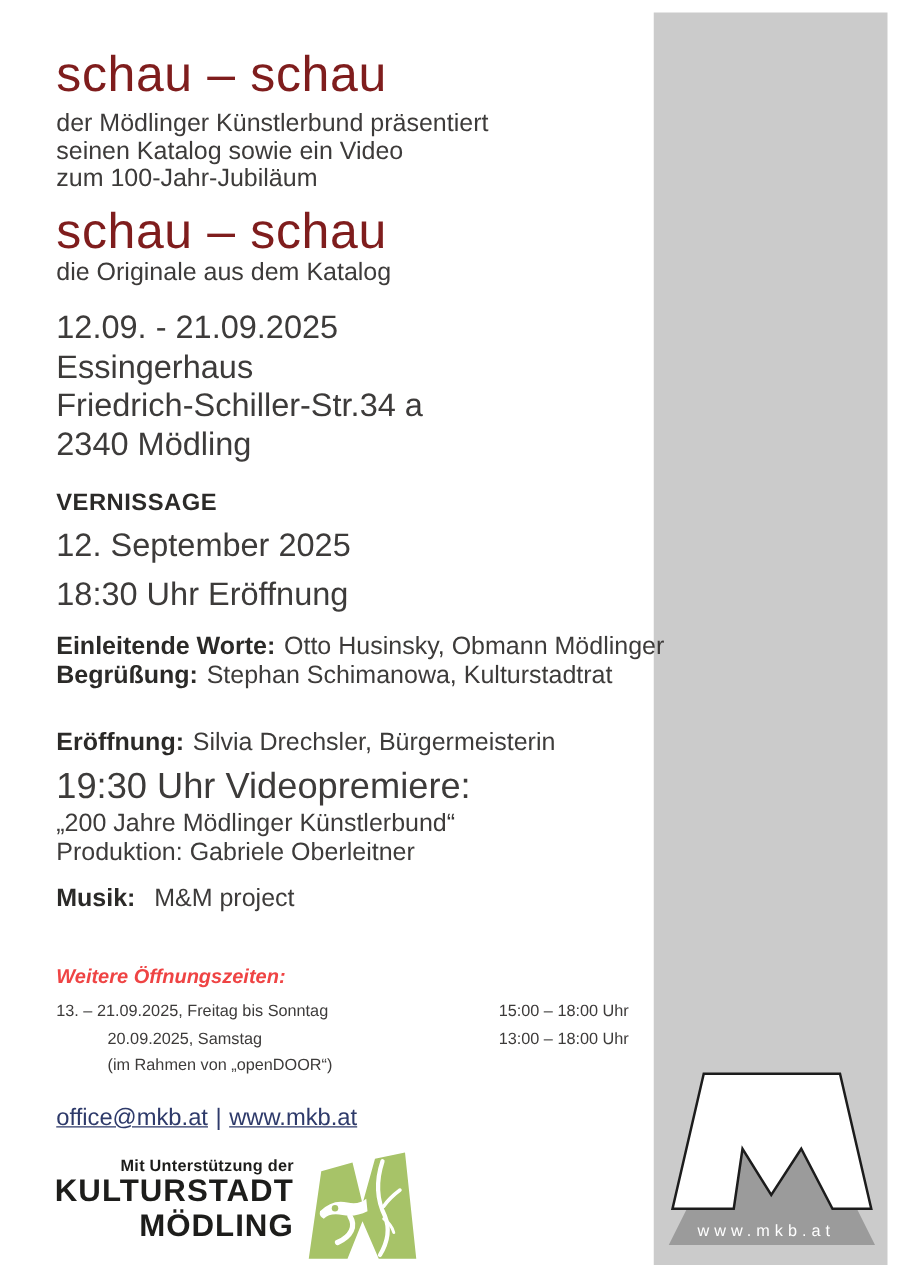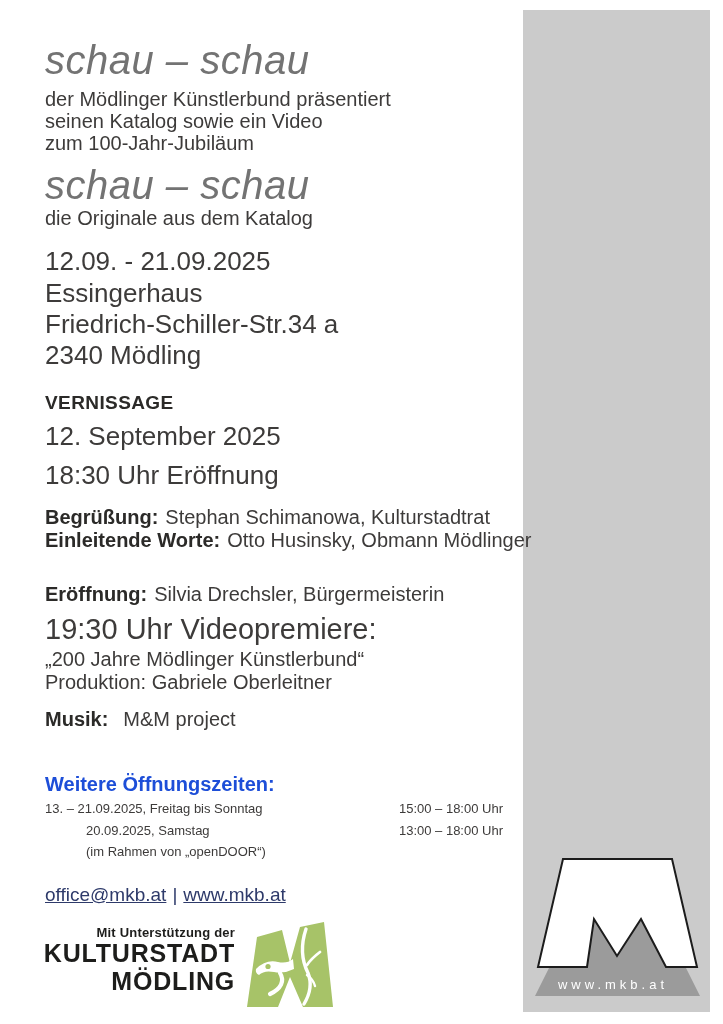--- a/index.html
+++ b/index.html
@@ -2,40 +2,40 @@
 <html><head>
 <meta charset="utf-8">
 <style>
   html,body{margin:0;padding:0;}
   body{
     width:723px;height:1024px;position:relative;background:#ffffff;
     font-family:"Liberation Sans", sans-serif;color:#3d3b3a;overflow:hidden;
   }
   .abs{position:absolute;}
   .nowrap{white-space:nowrap;}
-  .title{left:45px;font-size:40px;line-height:1;letter-spacing:0.5px;color:#737373;font-style:italic;}
+  .title{left:45px;font-size:40px;line-height:1;letter-spacing:0.5px;color:#7f1d1d;}
   .body-sm{font-size:20px;line-height:22px;}
   .big{font-size:26px;line-height:31px;}
   b,.bold{font-weight:bold;color:#2b2a28;}
   #intro-block{left:45px;top:88px;}
   #subtitle2{left:45px;top:207px;font-size:20px;}
   #date-range{left:45px;top:246px;font-size:26px;}
   #venue-block{left:45px;top:278px;}
   #vernissage-heading{left:45px;top:392px;font-size:19px;font-weight:bold;letter-spacing:0.4px;color:#2b2a28;}
   #vernissage-date{left:45px;top:421px;font-size:26px;}
   #vernissage-time{left:45px;top:460px;font-size:26px;}
   #people-block{left:45px;top:506px;font-size:20px;line-height:23px;}
   #people-block .lbl{margin-right:7px;}
   #opening-line{left:45px;top:583px;font-size:20px;}
   #opening-line .lbl{margin-right:7px;}
   #video-heading{left:45px;top:613px;font-size:29px;}
   #video-block{left:45px;top:648px;font-size:20px;line-height:22.5px;}
   #music-block{left:45px;top:708px;font-size:20px;line-height:23.5px;}
   #music-block .lbl{margin-right:15px;}
-  #hours-heading{left:45px;top:773px;font-size:20px;font-weight:bold;color:#1d4ed8;}
+  #hours-heading{left:45px;top:773px;font-size:16px;font-weight:bold;color:#ef4444;font-style:italic;}
   #hours-block{left:45px;top:798px;width:458px;font-size:13px;line-height:21.5px;}
   .hours-row{display:flex;justify-content:space-between;}
   .hours-row.indented{padding-left:41px;}
   #links-line{left:45px;top:884px;font-size:19px;}
   #links-line a{color:#2e3a6a;text-decoration:underline;cursor:pointer;}
   .link-sep{color:#2e3a6a;margin:0 6px;}
   #sponsor-text{left:43px;top:925px;width:192px;text-align:right;color:#1d1d1b;}
   #sponsor-support{font-size:13px;font-weight:bold;line-height:15px;letter-spacing:0.2px;}
   .sponsor-city{font-size:25px;font-weight:bold;line-height:27.5px;letter-spacing:0.8px;}
   #gray-bar{left:523px;top:10px;width:187px;height:1002px;background:#cbcbcb;}
@@ -68,24 +68,24 @@
 </div>
 
 <div class="abs" id="vernissage-heading">VERNISSAGE</div>
 
 <div class="abs nowrap" id="vernissage-date">12. September 2025</div>
 
 <div class="abs nowrap" id="vernissage-time">18:30 Uhr Eröffnung</div>
 
 <div class="abs" id="people-block">
   <div class="nowrap">
-    <b class="lbl">Begrüßung:</b><span>Stephan Schimanowa, Kulturstadtrat</span>
+    <b class="lbl">Einleitende Worte:</b><span>Otto Husinsky, Obmann Mödlinger</span>
   </div>
   <div class="nowrap">
-    <b class="lbl">Einleitende Worte:</b><span>Otto Husinsky, Obmann Mödlinger</span>
+    <b class="lbl">Begrüßung:</b><span>Stephan Schimanowa, Kulturstadtrat</span>
   </div>
 </div>
 
 <div class="abs nowrap" id="opening-line">
   <b class="lbl">Eröffnung:</b><span>Silvia Drechsler, Bürgermeisterin</span>
 </div>
 
 <div class="abs nowrap" id="video-heading">19:30 Uhr Videopremiere:</div>
 
 <div class="abs" id="video-block">

